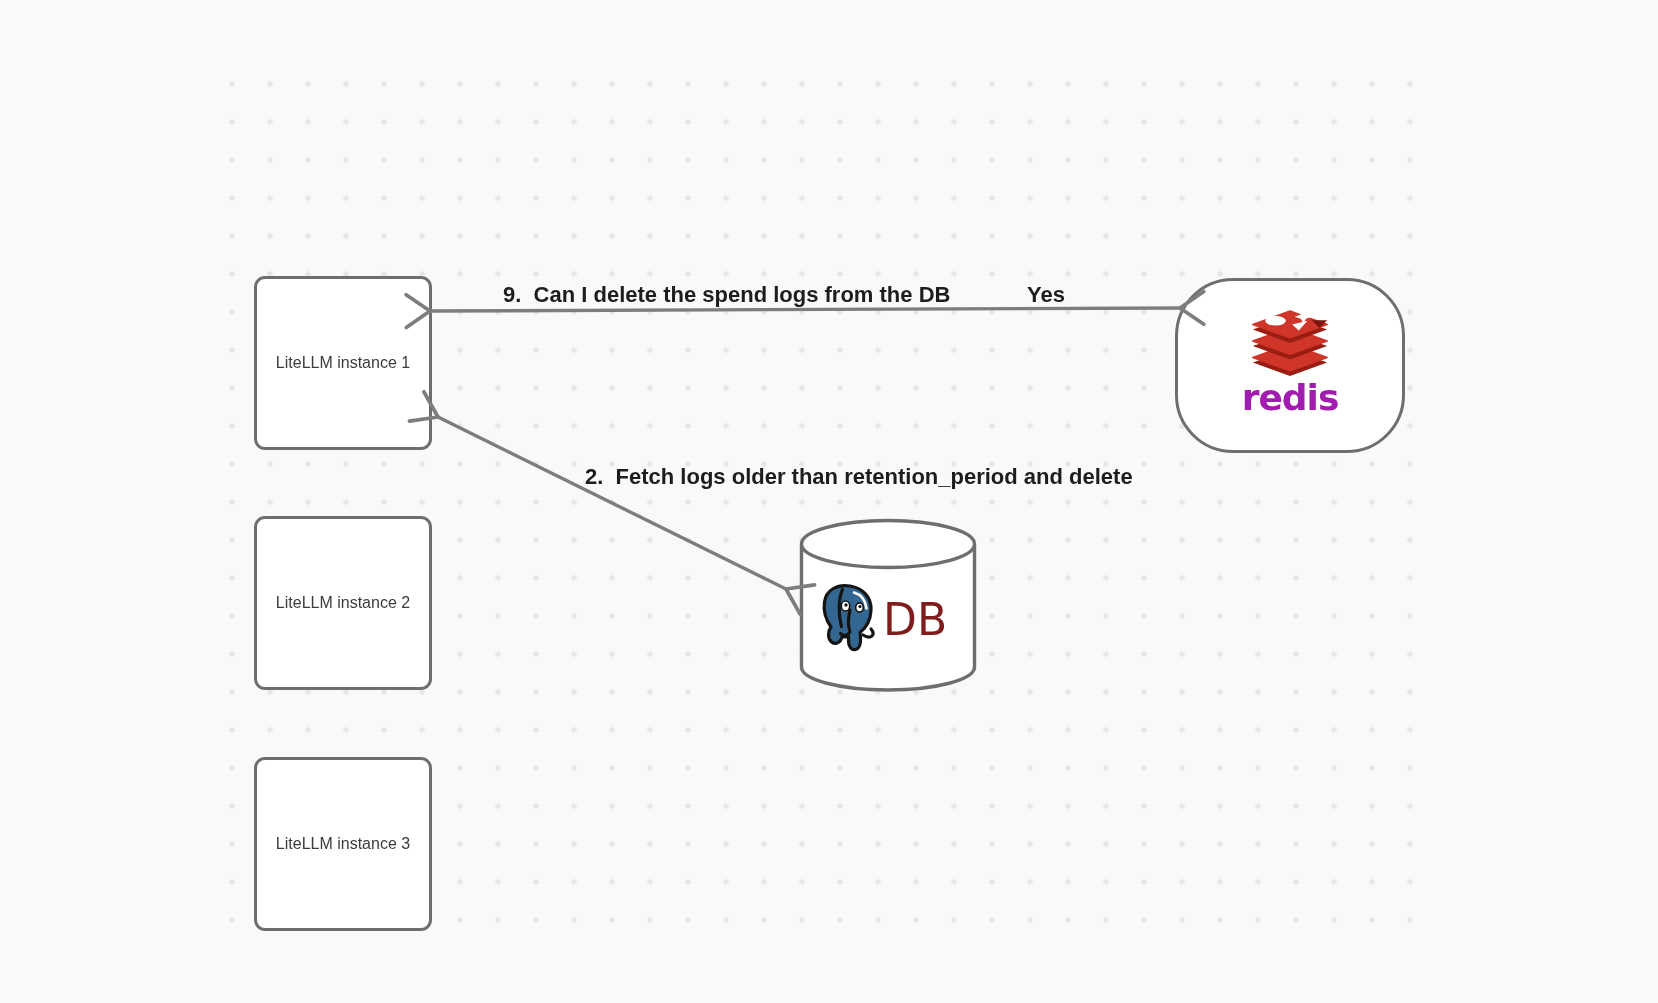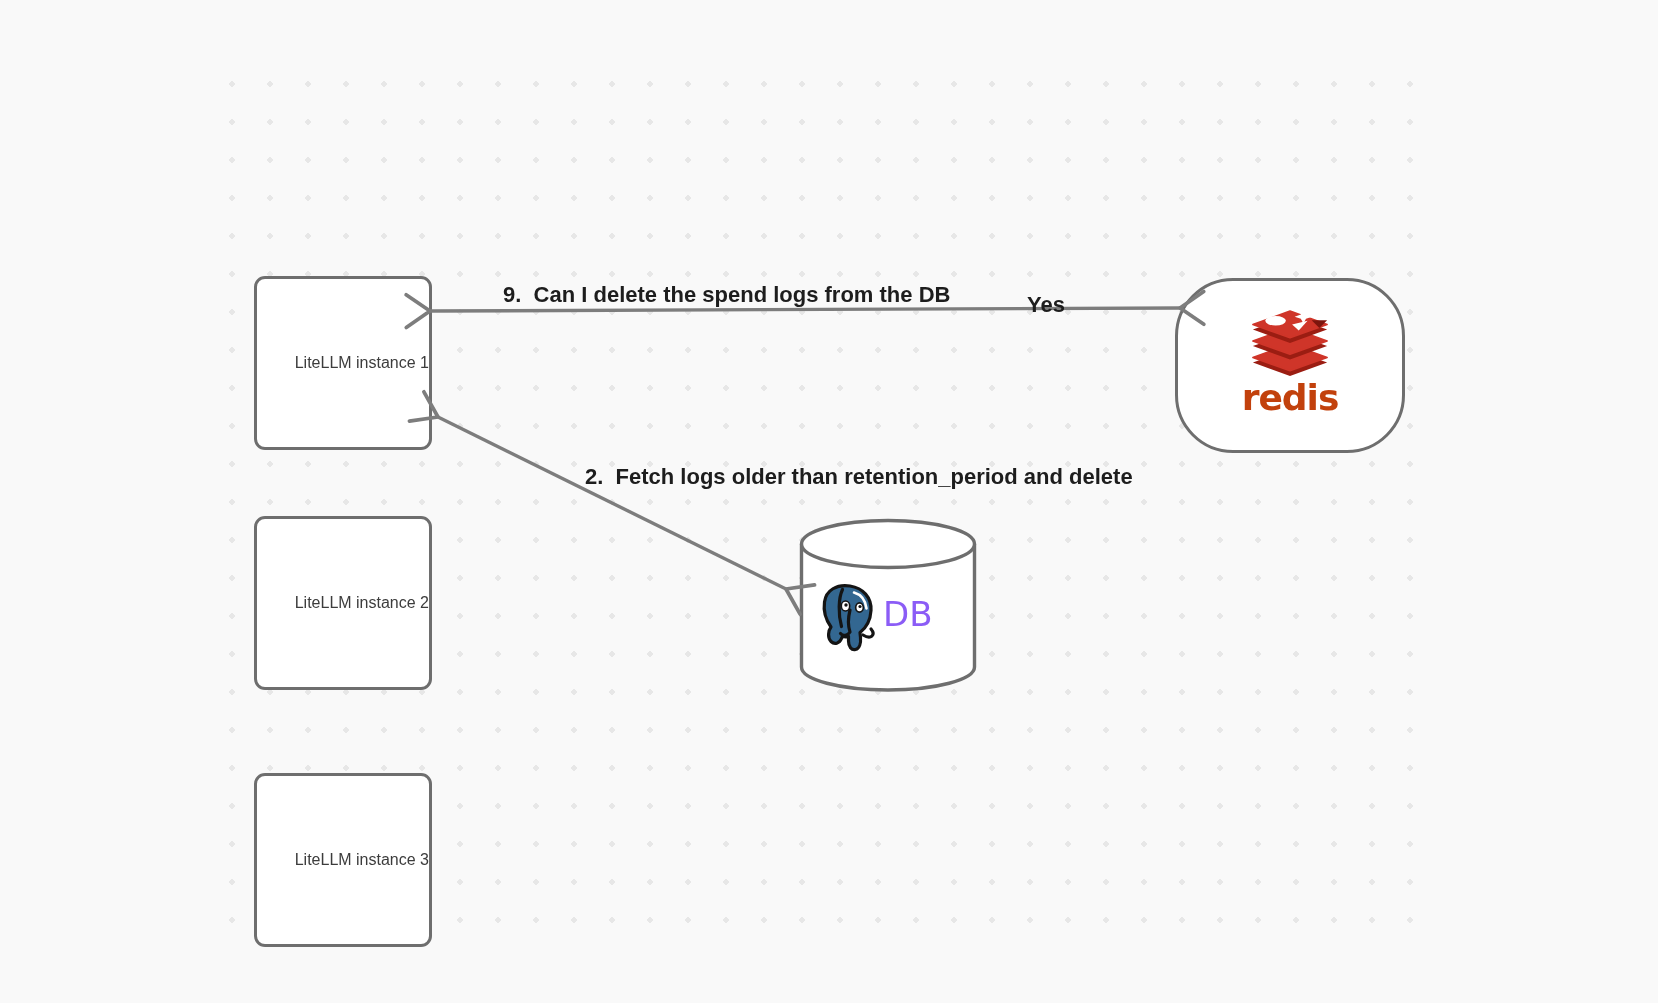--- a/index.html
+++ b/index.html
@@ -5,42 +5,42 @@
   html,body{margin:0;padding:0;background:#f9f9f9;}
   #canvas{position:relative;width:1658px;height:1003px;background:#f9f9f9;overflow:hidden;
           font-family:"Liberation Sans",sans-serif;}
   
   #dotgrid{position:absolute;left:213px;top:65px;width:1216px;height:874px;
            background-image:radial-gradient(circle,#e7e7e7 2.6px,rgba(0,0,0,0) 2.9px);
            background-size:38px 38px;}
   
   .inst{position:absolute;left:254px;width:178px;height:174px;background:#ffffff;
         border:3.4px solid #6e6e6e;border-radius:11px;display:flex;align-items:center;
-        justify-content:flex-end;box-sizing:border-box;}
+        justify-content:center;box-sizing:border-box;}
   .inst span{font-size:16px;color:#3c3c3c;}
-  #inst1{top:276px;} #inst2{top:516px;} #inst3{top:757px;margin-top:16px;}
+  #inst1{top:276px;} #inst2{top:516px;} #inst3{top:757px;}
   
   #redisNode{position:absolute;left:1175px;top:278px;width:230px;height:175px;background:#ffffff;
              border:3.4px solid #6e6e6e;border-radius:58px;box-sizing:border-box;}
   #redisLogo{position:absolute;left:70px;top:30px;}
   #redisWord{position:absolute;left:0;top:96px;width:100%;text-align:center;
              font-family:"DejaVu Sans",sans-serif;font-weight:700;font-size:36px;
-             color:#c2410c;letter-spacing:-1px;}
+             color:#a21caf;letter-spacing:-1px;}
   
   #dbNode{position:absolute;left:799px;top:518px;width:178px;height:175px;}
   #dbNode svg.cyl{position:absolute;left:0;top:0;}
   #pgLogo{position:absolute;left:14px;top:63px;}
   #dbLabel{position:absolute;left:84px;top:76px;font-family:"DejaVu Sans",sans-serif;
-           font-size:34px;color:#8b5cf6;}
+           font-size:44px;color:#7f1d1d;}
   
   #edges{position:absolute;left:0;top:0;pointer-events:none;}
   
   .edgeLabel{position:absolute;font-weight:700;font-size:22px;color:#1d1d1d;white-space:pre;}
   #eLabel1{left:503px;top:282px;}
-  #eYes{left:1027px;top:292px;}
+  #eYes{left:1027px;top:282px;}
   #eLabel2{left:585px;top:464px;}
 </style>
 </head>
 <body>
 
 <div id="canvas">
   <div id="dotgrid"></div>
 
   <div class="inst" id="inst1">
     <span>LiteLLM instance 1</span>

